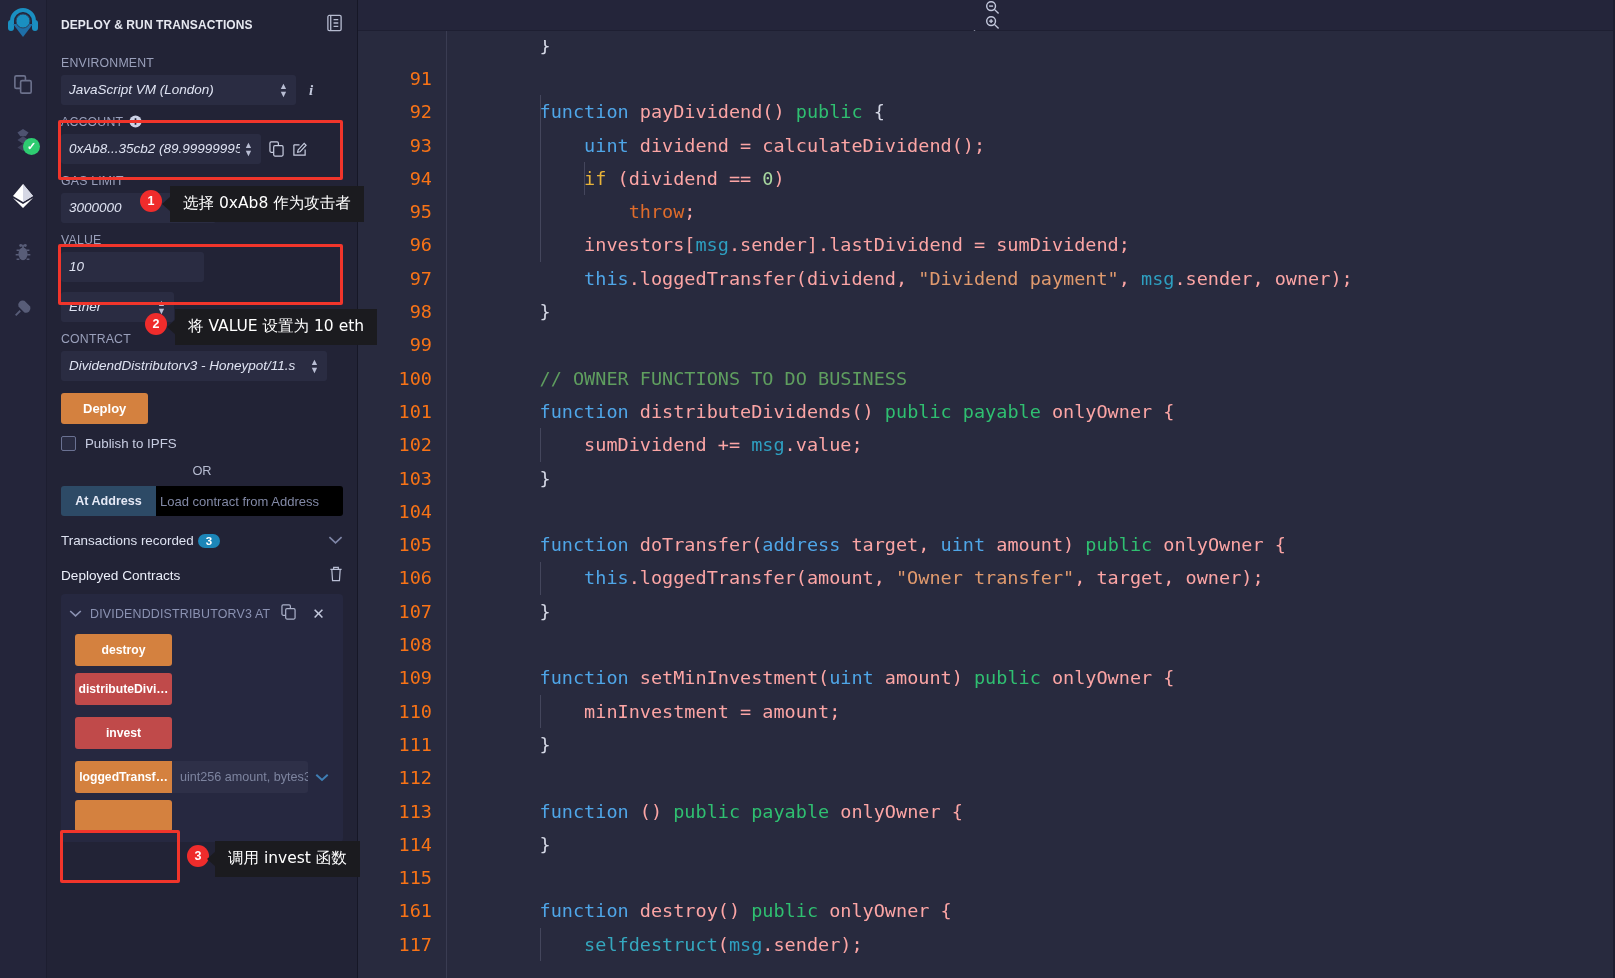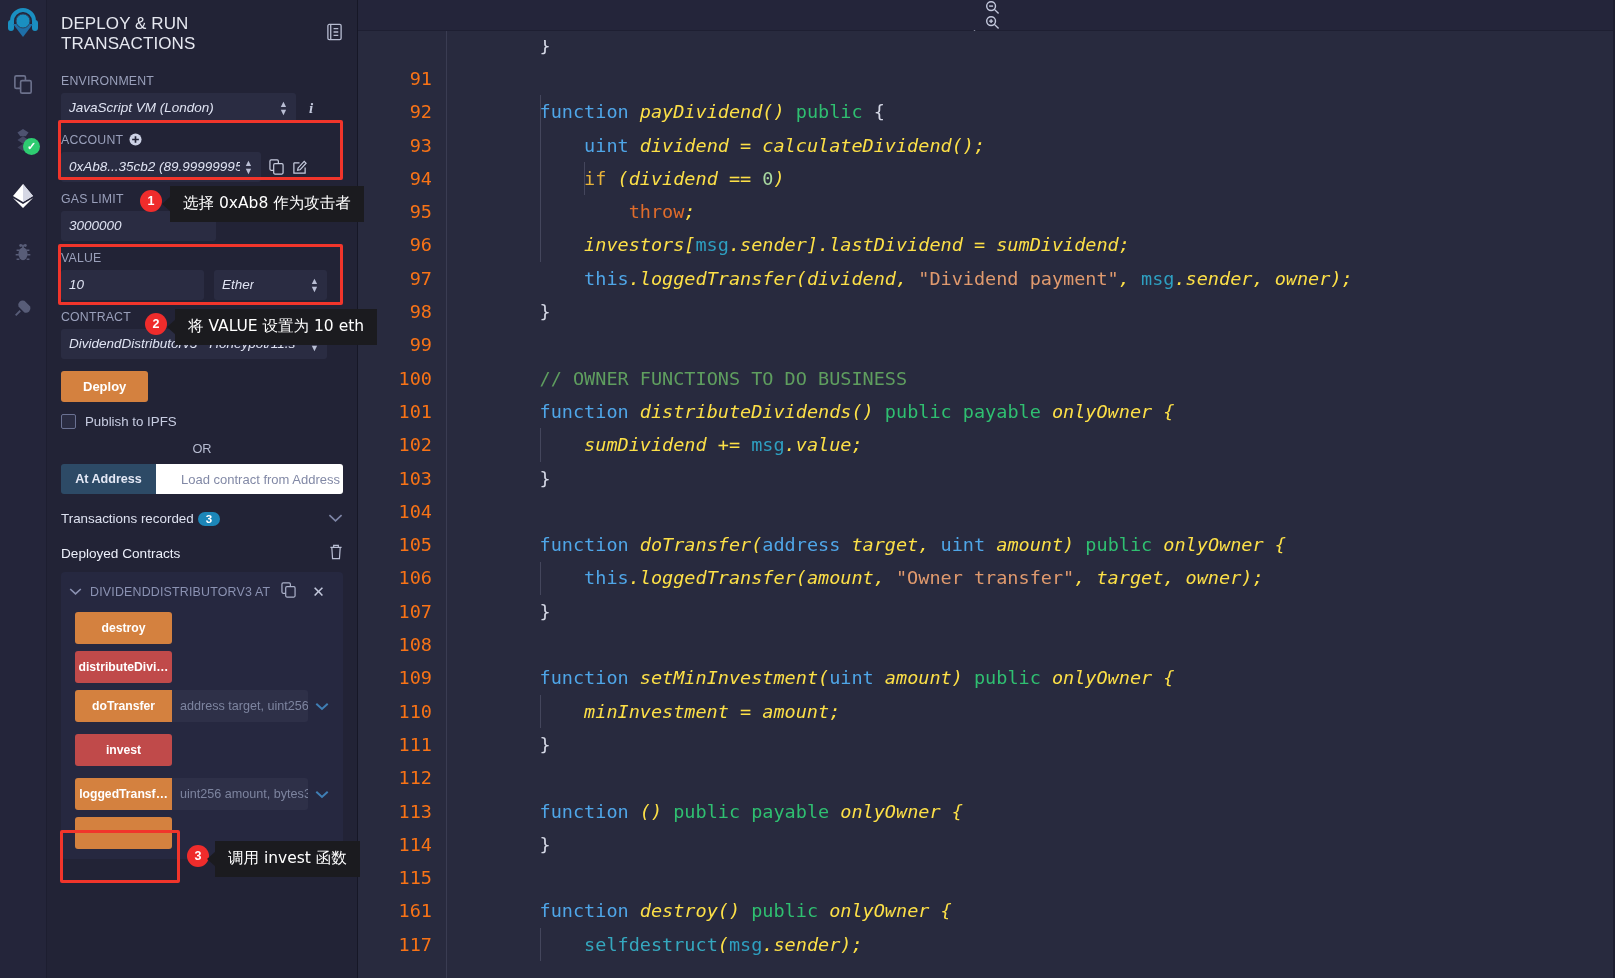--- a/index.html
+++ b/index.html
@@ -41,21 +41,21 @@
     border-right: 1px solid #161726;
     flex: none;
     overflow: hidden;
     position: relative;
   }
   .panel-head {
     display:flex; align-items:center; justify-content: space-between;
     padding: 14px 14px 10px 14px;
   }
   .panel-title {
-    color: #e6e8f0; font-size: 17px; font-weight: normal; letter-spacing: .1px;
+    color: #e6e8f0; font-size: 12px; font-weight: bold; letter-spacing: .1px;
   }
   .panel-head-icon { color:#b6bbd0; }
 
   .panel-body { padding: 0 14px; }
 
   .field-label {
     color: #9aa0bb; font-size: 12.3px; letter-spacing:.2px;
     margin: 8px 0 4px 0; display:flex; align-items:center; gap:6px;
     height: 17px;
   }
@@ -73,43 +73,43 @@
     overflow:hidden; white-space:nowrap;
     font-family: "Liberation Sans", sans-serif;
     font-style: italic;
   }
   .select-box .txt, .input-box .txt { overflow:hidden; text-overflow:clip; white-space:nowrap; }
   .spinner { color:#b9bed4; font-size: 9px; line-height: 8px; flex:none; padding-left:4px; text-align:center;}
   .info-i { color:#c3c8dc; font-size:15px; font-weight: bold; font-style: italic; flex:none; padding: 0 5px; font-family:"Liberation Serif", serif;}
 
   .icon-btn { color:#c7ccdf; flex:none; cursor:pointer; display:flex; align-items:center; }
 
-  .two-col { display:flex; gap: 10px; }
+  .two-col { display:flex; gap: 10px; flex-direction: column; }
 
   .btn-deploy {
     background:#d4813f; color:#fff; border:none; border-radius:3px;
     font-size: 13px; font-weight: bold; padding: 8px 22px;
     cursor:pointer; font-family:"Liberation Sans", sans-serif;
     margin-top: 12px;
   }
   .ipfs-row { display:flex; align-items:center; gap:9px; margin-top: 12px; }
   .cb { width:15px; height:15px; border:1px solid #6a7192; border-radius:2px; background:#2a2c42; }
   .ipfs-label { color:#c8cde2; font-size: 13.3px; }
 
   .or { text-align:center; color:#b6bbd0; font-size:12.8px; margin: 12px 0 8px 0;}
 
   .ataddr-row { display:flex; height: 30px; border-radius:3px; overflow:hidden; }
   .ataddr-btn {
     background:#2d4a66; color:#e4e8f5; font-size:12.6px; font-weight:bold;
     display:flex; align-items:center; justify-content:center; width: 95px; flex:none;
     cursor:pointer;
   }
   .ataddr-input {
-    background:#ffffff; color:#8289a6; font-size:13px;
-    flex:1; display:flex; align-items:center; padding:0 25px; white-space:nowrap; overflow:hidden;text-align:center;
+    background:#000000; color:#8289a6; font-size:13px;
+    flex:1; display:flex; align-items:center; padding:0 4px; white-space:nowrap; overflow:hidden;text-align:center;
   }
 
   .txrec {
     display:flex; align-items:center; gap:4px;
     margin-top: 17px; color:#dde1f0; font-size:13.4px;
   }
   .badge-count {
     background:#1c86b8; color:#fff; border-radius: 9px;
     font-size: 11.5px; padding: 1px 8px; font-weight:600;
   }
@@ -179,21 +179,21 @@
     color:#c9ccdc; overflow:hidden;
     position:relative;
   }
   .code .ln { height:33.3px; }
   .indent-guide {
     position:absolute; width:1px; background:#44465c;
   }
   
   .kw   { color:#4fa6e8; }   
   .mod  { color:#2fbf71; }   
-  .id   { color:#fde047;font-style:italic; }   
+  .id   { color:#fca5a5; }   
   .thr  { color:#e06c2b; }   
   .num  { color:#a8d8a0; }   
   .str  { color:#e09a6e; }   
   .cmt  { color:#5f9e5f; }   
   .glob { color:#2e9fc0; }   
   .fnc  { color:#35a8bf; }   
   .punc { color:#d5d8e6; }
 
   
   .hl-box {
@@ -393,29 +393,20 @@
           </span>
           <span class="ic" style="padding-right:8px;font-size:15px;line-height:1;color:#c3c8dc;">✕</span>
         </div>
 
         <div>
           <div class="fn-row">
             <button class="fn-btn orange">destroy</button>
           </div>
           <div class="fn-row">
             <button class="fn-btn red">distributeDivi…</button>
-          </div>
-          <div class="fn-row">
-            <button class="fn-btn orange" style="border-radius:3px 0 0 3px;">doTransfer</button>
-            <div class="fn-input">address target, uint256</div>
-            <span class="fn-chev">
-              <svg width="14" height="9" viewBox="0 0 14 9" fill="none" stroke="#3f7fb5" stroke-width="2">
-                  <path d="M1.3 1.8 L7 7 L12.7 1.8"></path>
-                </svg>
-            </span>
           </div>
           <div class="fn-row" style="padding-top:12px;">
             <button class="fn-btn red">invest</button>
           </div>
           <div class="fn-row" style="padding-top:12px;">
             <button class="fn-btn orange" style="border-radius:3px 0 0 3px;">loggedTransf…</button>
             <div class="fn-input">uint256 amount, bytes3</div>
             <span class="fn-chev">
               <svg width="14" height="9" viewBox="0 0 14 9" fill="none" stroke="#3f7fb5" stroke-width="2">
                   <path d="M1.3 1.8 L7 7 L12.7 1.8"></path>

